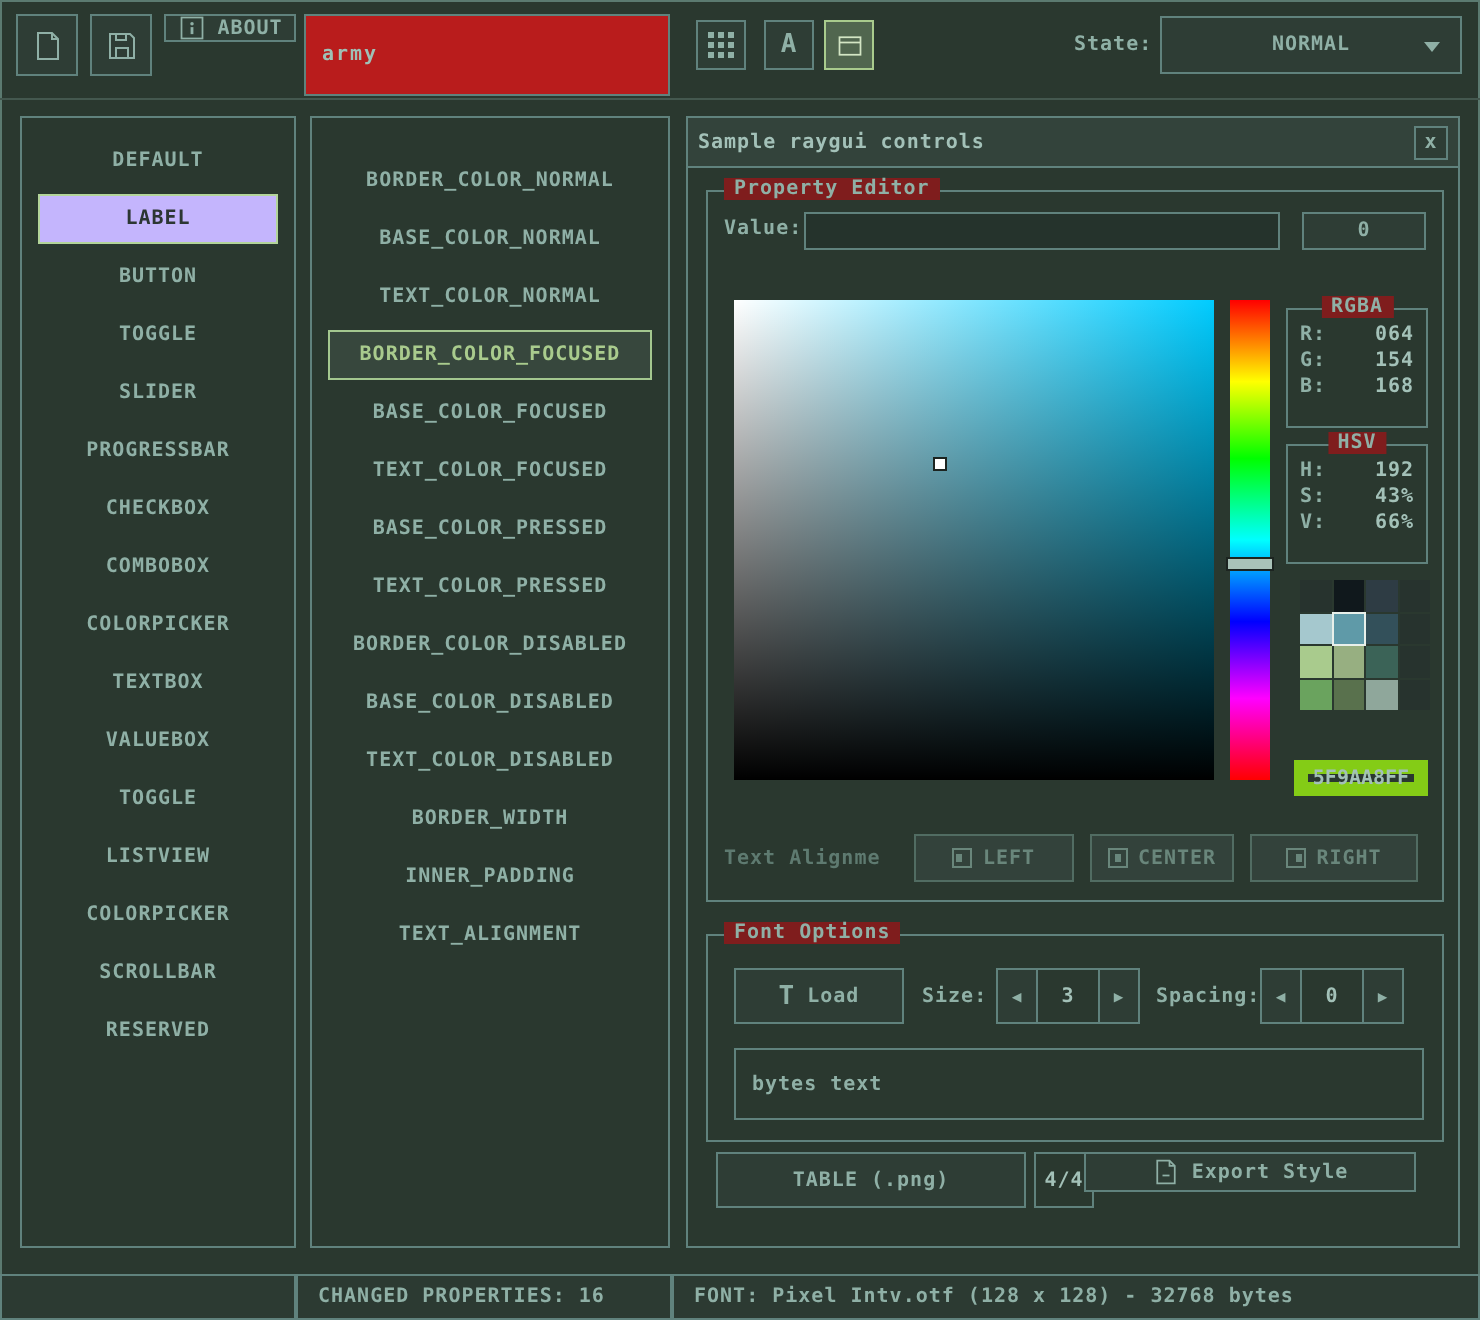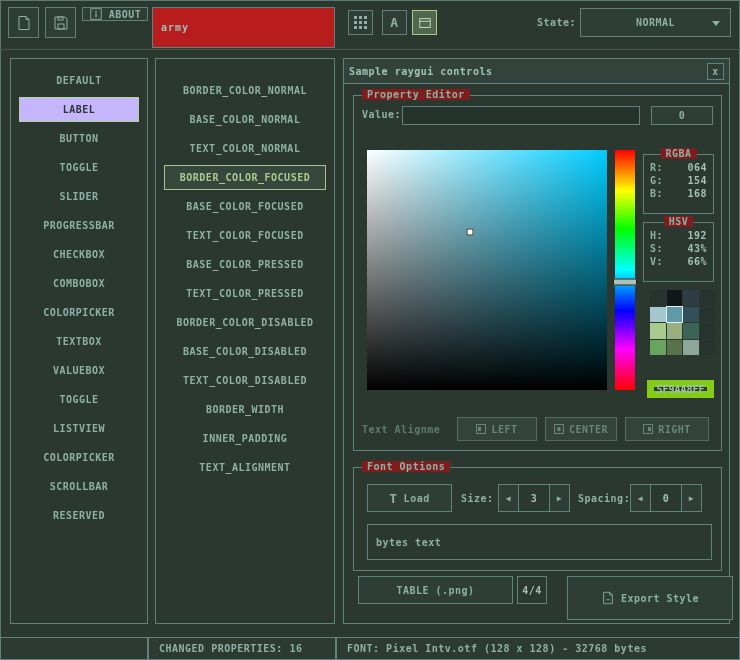--- a/index.html
+++ b/index.html
@@ -93,21 +93,21 @@
   #spacing-dec{left:276px;top:16px;width:21px;height:28px}
   #spacing-val{left:296px;top:16px;width:32px;height:28px}
   #spacing-inc{left:327px;top:16px;width:21px;height:28px}
   .spin{font-size:8px}
   .valuebox{position:absolute;border:1px solid #60827d;display:flex;align-items:center;justify-content:center;color:#a3c1b8}
   #sample-box{position:absolute;left:13px;top:56px;width:345px;height:36px;border:1px solid #60827d;
        display:flex;align-items:center;padding-left:8px;color:#8fb0a6}
 
   #btn-table{left:14px;top:517px;width:155px;height:28px}
   #counter{left:173px;top:517px;width:30px;height:28px}
-  #btn-export{left:223px;top:517px;width:166px;height:44px}
+  #btn-export{left:198px;top:517px;width:166px;height:20px}
 
   
   .st{position:absolute;top:637px;height:23px;border:1px solid #60827d;background:#2c3a32;
       display:flex;align-items:center;padding-left:10px;white-space:nowrap}
   #st1{left:0;width:148px}
   #st2{left:148px;width:188px}
   #st3{left:336px;width:404px}
 </style>
 </head>
 <body>

